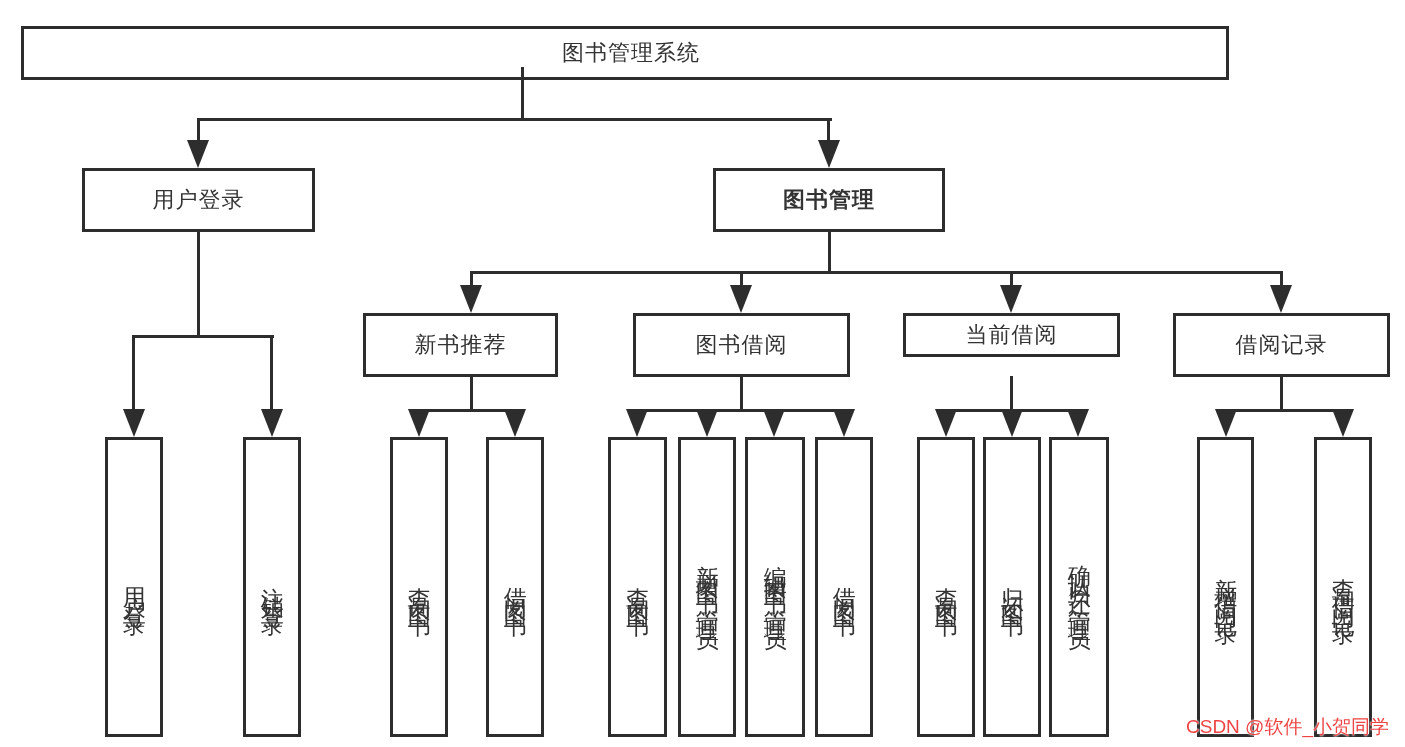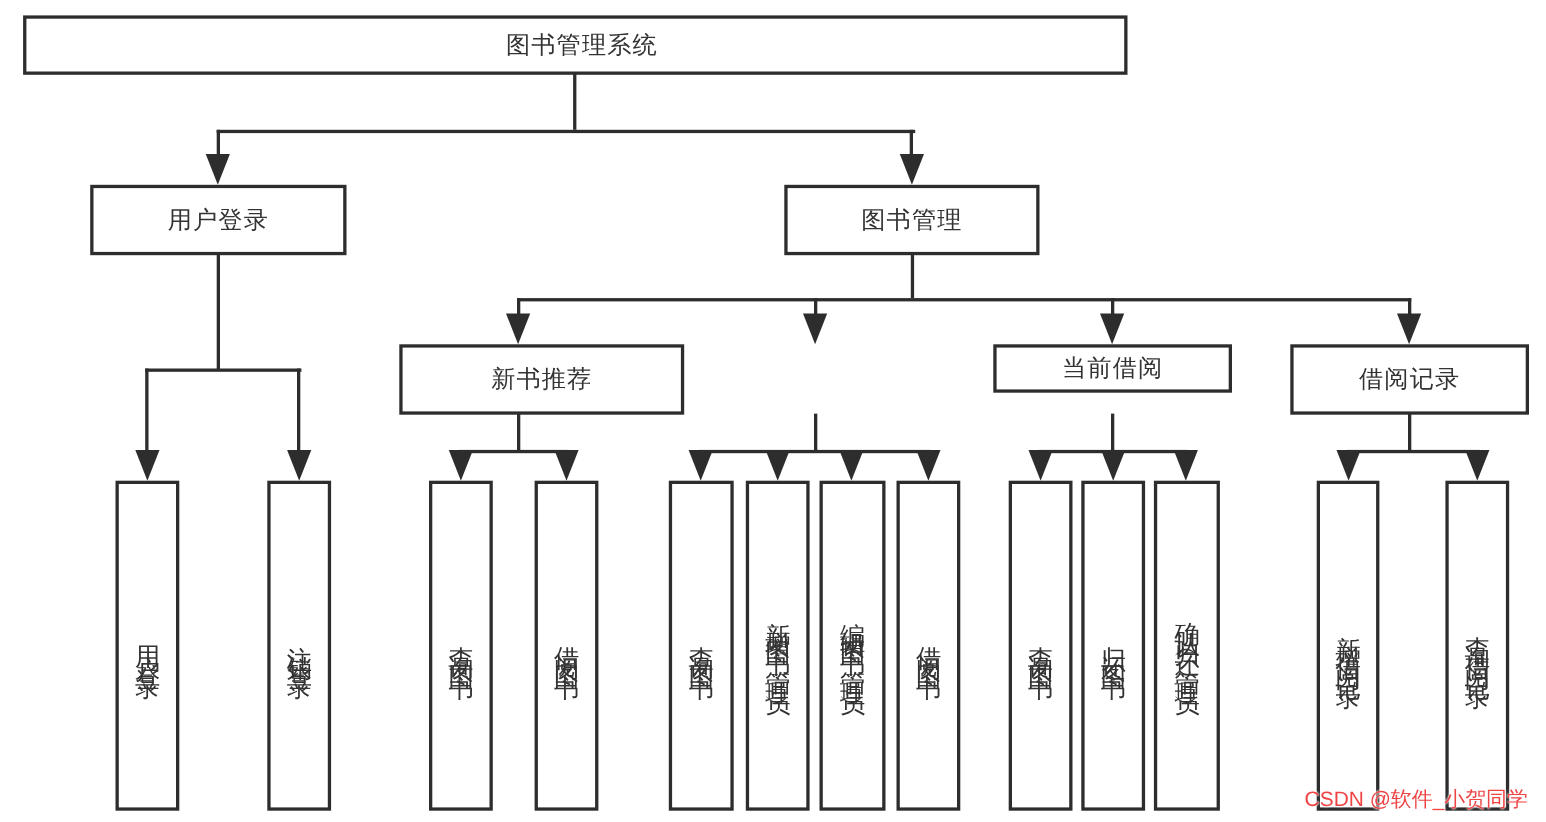--- a/index.html
+++ b/index.html
@@ -47,35 +47,35 @@
     text-shadow: 0 0 2px #ffffff, 0 0 2px #ffffff;
     white-space: nowrap;
     z-index: 9;
   }
 </style>
 </head>
 <body>
 
 <div class="canvas">
 
-  <div class="node hnode" style="left:21px; top:14px; width:1004px; height:54px;padding-left:12px;">
+  <div class="node hnode" style="left:21px; top:26px; width:1208px; height:54px;padding-left:12px;">
     <span>图书管理系统</span>
   </div>
 
   <div class="line" style="left:521px; top:67px; width:3px; height:51px;"></div>
   <div class="line" style="left:197px; top:118px; width:635px; height:3px;"></div>
   <div class="line" style="left:197px; top:118px; width:3px; height:28px;"></div>
   <div class="ah" style="left:187px; top:140px;"></div>
   <div class="line" style="left:827px; top:118px; width:3px; height:28px;"></div>
   <div class="ah" style="left:818px; top:140px;"></div>
 
   <div class="node hnode" style="left:82px; top:168px; width:233px; height:64px;">
     <span>用户登录</span>
   </div>
-  <div class="node hnode" style="left:713px; top:168px; width:232px; height:64px;">
+  <div class="node hnode" style="left:713px; top:168px; width:232px; height:64px;font-weight:bold;">
     <span>图书管理</span>
   </div>
 
   <div class="line" style="left:197px; top:231px; width:3px; height:106px;"></div>
   <div class="line" style="left:132px; top:335px; width:142px; height:3px;"></div>
   <div class="line" style="left:132px; top:335px; width:3px; height:80px;"></div>
   <div class="line" style="left:270px; top:335px; width:3px; height:80px;"></div>
   <div class="ah" style="left:123px; top:409px;"></div>
   <div class="ah" style="left:261px; top:409px;"></div>
 
@@ -83,22 +83,25 @@
   <div class="line" style="left:470px; top:271px; width:813px; height:3px;"></div>
   <div class="line" style="left:470px; top:271px; width:3px; height:18px;"></div>
   <div class="line" style="left:740px; top:271px; width:3px; height:18px;"></div>
   <div class="line" style="left:1010px; top:271px; width:3px; height:18px;"></div>
   <div class="line" style="left:1280px; top:271px; width:3px; height:18px;"></div>
   <div class="ah" style="left:460px; top:285px;"></div>
   <div class="ah" style="left:730px; top:285px;"></div>
   <div class="ah" style="left:1000px; top:285px;"></div>
   <div class="ah" style="left:1270px; top:285px;"></div>
 
-  <div class="node hnode" style="left:363px; top:313px; width:259px; height:64px;">
+  <div class="node hnode" style="left:363px; top:313px; width:195px; height:64px;">
     <span>新书推荐</span>
+  </div>
+  <div class="node hnode" style="left:633px; top:313px; width:217px; height:64px;">
+    <span>图书借阅</span>
   </div>
   <div class="node hnode" style="left:903px; top:313px; width:217px; height:44px;">
     <span>当前借阅</span>
   </div>
   <div class="node hnode" style="left:1173px; top:313px; width:217px; height:64px;">
     <span>借阅记录</span>
   </div>
 
   <div class="line" style="left:470px; top:376px; width:3px; height:35px;"></div>
   <div class="line" style="left:417px; top:409px; width:100px; height:3px;"></div>

